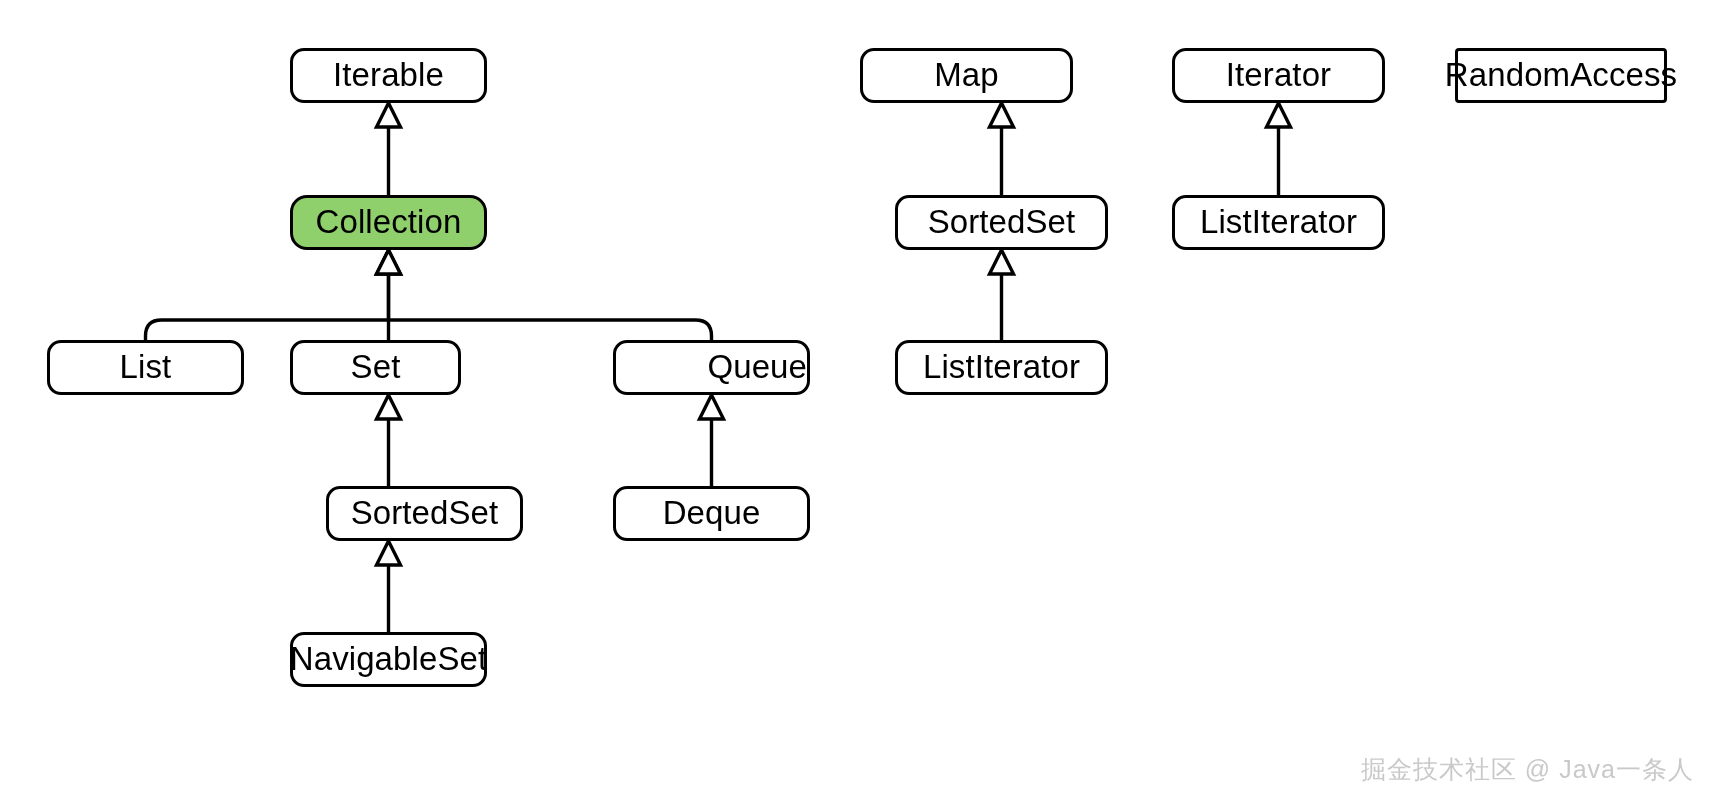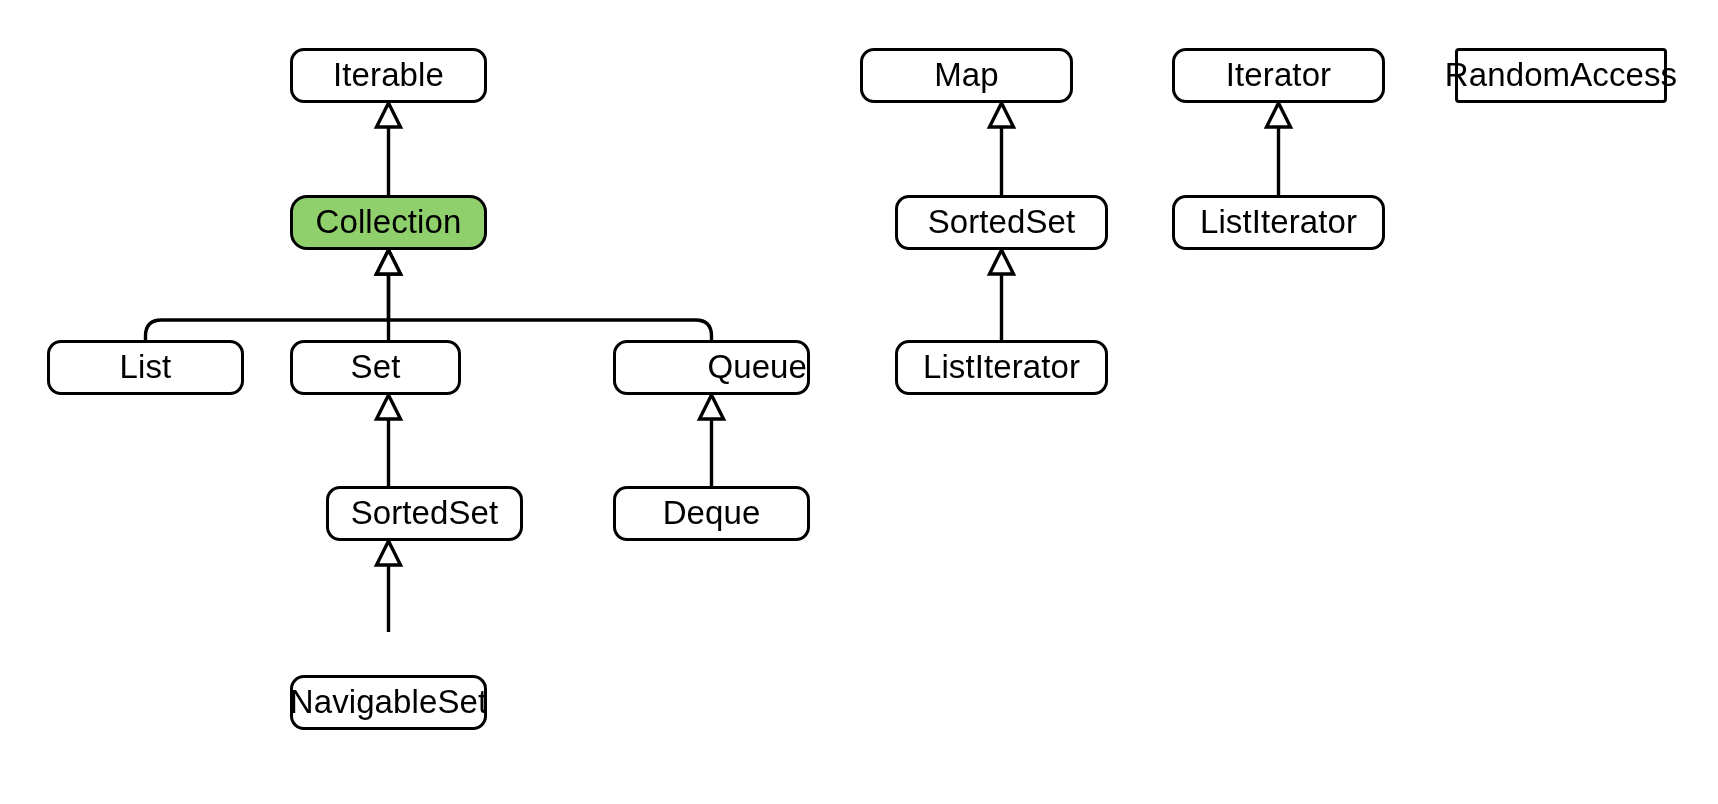--- a/index.html
+++ b/index.html
@@ -109,21 +109,21 @@
       </div>
       <div class="node" style="left: 613px; top: 340px; width: 197px; height: 55px; background: rgb(255, 255, 255); justify-content: flex-end;">
         <span class="node-label">Queue</span>
       </div>
       <div class="node" style="left: 290px; top: 486px; width: 197px; height: 55px; background: rgb(255, 255, 255); margin-left: 36px;">
         <span class="node-label">SortedSet</span>
       </div>
       <div class="node" style="left: 613px; top: 486px; width: 197px; height: 55px; background: rgb(255, 255, 255);">
         <span class="node-label">Deque</span>
       </div>
-      <div class="node" style="left: 290px; top: 632px; width: 197px; height: 55px; background: rgb(255, 255, 255); margin-top: 43px;">
+      <div class="node" style="left: 290px; top: 632px; width: 197px; height: 55px; background: rgb(255, 255, 255);">
         <span class="node-label">NavigableSet</span>
       </div>
       <div class="node" style="left: 860px; top: 48px; width: 213px; height: 55px; background: rgb(255, 255, 255);">
         <span class="node-label">Map</span>
       </div>
       <div class="node" style="left: 895px; top: 195px; width: 213px; height: 55px; background: rgb(255, 255, 255);">
         <span class="node-label">SortedSet</span>
       </div>
       <div class="node" style="left: 895px; top: 340px; width: 213px; height: 55px; background: rgb(255, 255, 255);">
         <span class="node-label">ListIterator</span>
@@ -132,14 +132,15 @@
         <span class="node-label">Iterator</span>
       </div>
       <div class="node" style="left: 1172px; top: 195px; width: 213px; height: 55px; background: rgb(255, 255, 255);">
         <span class="node-label">ListIterator</span>
       </div>
       <div class="node tight-radius" style="left: 1455px; top: 48px; width: 212px; height: 55px; background: rgb(255, 255, 255);">
         <span class="node-label">RandomAccess</span>
       </div>
     </div>
 
+  <div id="watermark">掘金技术社区 @ Java一条人</div>
 
 </div>
 
 </body></html>

